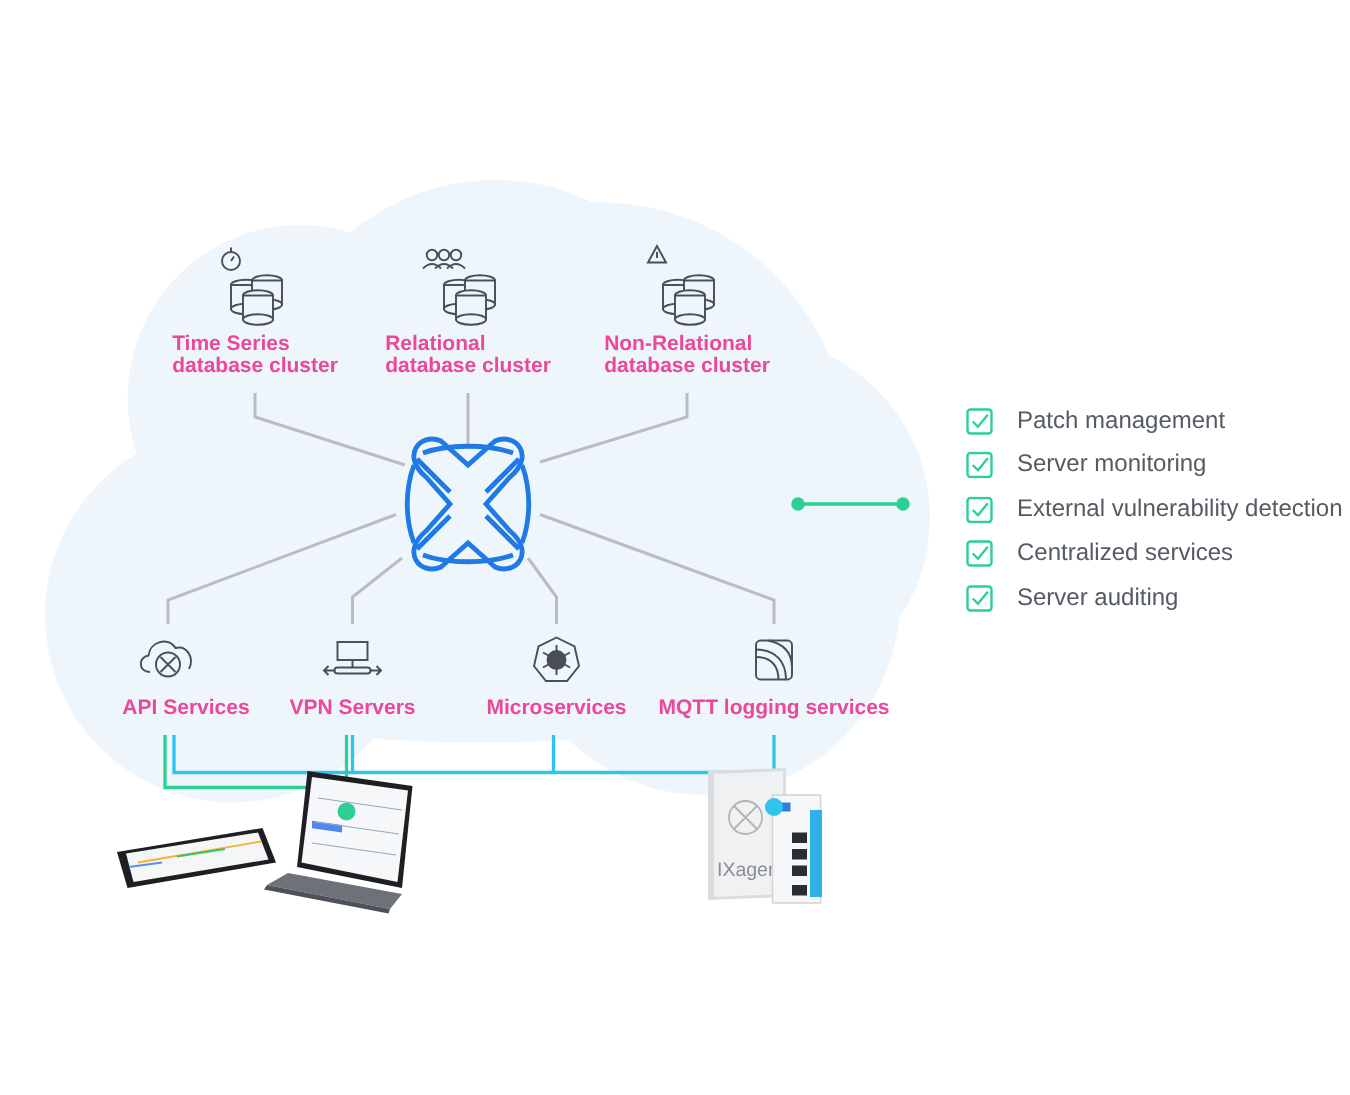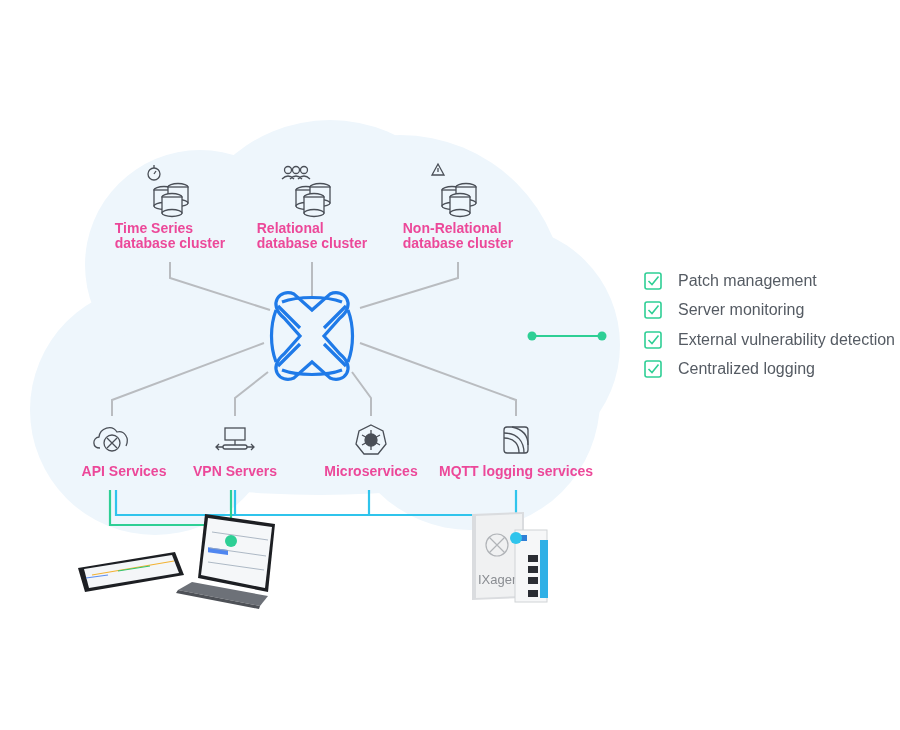--- a/index.html
+++ b/index.html
@@ -221,16 +221,23 @@
           <rect x="1" y="1" width="16" height="16" rx="2" fill="none" stroke="#2ecf95" stroke-width="1.6"></rect>
           <path d="M4.5,9 L8,12.5 L14.5,4.5" fill="none" stroke="#2ecf95" stroke-width="1.6"></path>
         </svg>
     <span class="check-text">External vulnerability detection</span>
   </div>
   <div class="check-item">
     <svg class="check-box" viewBox="0 0 18 18">
           <rect x="1" y="1" width="16" height="16" rx="2" fill="none" stroke="#2ecf95" stroke-width="1.6"></rect>
           <path d="M4.5,9 L8,12.5 L14.5,4.5" fill="none" stroke="#2ecf95" stroke-width="1.6"></path>
         </svg>
-    <span class="check-text">Centralized logging</span>
+    <span class="check-text">Centralized services</span>
+  </div>
+  <div class="check-item">
+    <svg class="check-box" viewBox="0 0 18 18">
+          <rect x="1" y="1" width="16" height="16" rx="2" fill="none" stroke="#2ecf95" stroke-width="1.6"></rect>
+          <path d="M4.5,9 L8,12.5 L14.5,4.5" fill="none" stroke="#2ecf95" stroke-width="1.6"></path>
+        </svg>
+    <span class="check-text">Server auditing</span>
   </div>
 </div>
 </div>
 
 </body></html>

